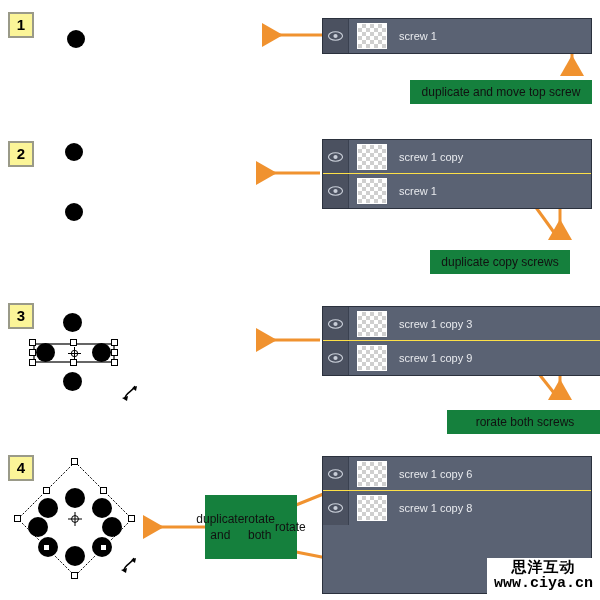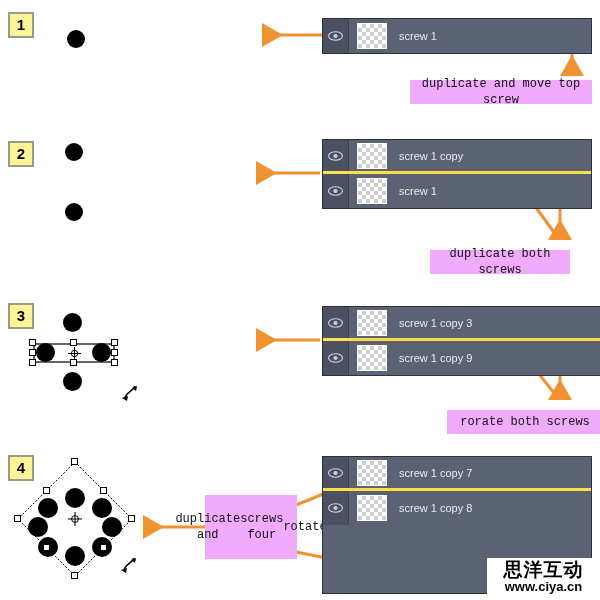--- a/index.html
+++ b/index.html
@@ -40,21 +40,21 @@
     box-sizing:border-box;
     border:1px solid #2b313d;
     background:#5a6273;
   }
   .layer-row{
     position:relative;
     height:34px;
     display:flex;
     align-items:center;
     background:#5a6273;
-    border-bottom:3px solid #fde047;
+    border-bottom:1px solid #fde047;
     box-sizing:border-box;
   }
   .layer-row:last-child{border-bottom:none;}
   .eye-cell{
     width:26px;height:100%;
     background:#4b5160;
     display:flex;align-items:center;justify-content:center;
     flex:0 0 26px;
     border-right:1px solid #3a4150;
     box-sizing:border-box;
@@ -76,24 +76,24 @@
     margin-left:12px;
     color:#e8eaee;
     font-size:11px;
     font-family:"Liberation Sans", sans-serif;
     white-space:nowrap;
   }
 
   
   .callout{
     position:absolute;
-    background:#f0abfc;
+    background:#15803d;
     color:#111;
     font-size:12px;
-    font-family:Liberation Mono, monospace;
+    font-family:Liberation Sans, sans-serif;
     display:flex;
     align-items:center;
     justify-content:center;
     text-align:center;
     box-sizing:border-box;
     line-height:16px;
     padding:2px 6px;
   }
 
   
@@ -111,31 +111,31 @@
 
   
   .watermark{
     position:absolute;
     background:#ffffff;
     text-align:center;
     line-height:1.0;
   }
   .wm-cn{
     color:#000;
-    font-size:19px;
+    font-size:15px;
     font-weight:bold;
     font-family:"DejaVu Sans", sans-serif;
     letter-spacing:1px;
     display:block;
   }
   .wm-url{
     color:#000;
-    font-size:13px;
+    font-size:15px;
     font-weight:bold;
-    font-family:Liberation Sans, sans-serif;
+    font-family:Liberation Mono, monospace;
     display:block;
     margin-top:1px;
   }
 </style>
 </head>
 <body>
 
 <div id="stage">
 
   <svg class="vec" viewBox="0 0 600 600">
@@ -224,21 +224,21 @@
         <svg width="15" height="10" viewBox="0 0 15 10">
           <ellipse cx="7.5" cy="5" rx="7" ry="4.2" fill="none" stroke="#c9ced8" stroke-width="1.1"></ellipse>
           <circle cx="7.5" cy="5" r="2.1" fill="#c9ced8"></circle>
         </svg>
       </div>
       <div class="thumb"></div>
       <div class="layer-name">screw 1</div>
     </div>
   </div>
 
-  <div class="callout" style="left:430px;top:250px;width:140px;height:24px;">duplicate both screws</div>
+  <div class="callout" style="left:430px;top:250px;width:140px;height:24px;">duplicate copy screws</div>
 
   <div class="badge" style="left:8px;top:303px;">3</div>
 
   <div class="dot" style="left:63px;top:313px;width:19px;height:19px;"></div>
   <div class="dot" style="left:63px;top:372px;width:19px;height:19px;"></div>
 
   <div class="dot" style="left:36px;top:343px;width:19px;height:19px;"></div>
   <div class="dot" style="left:92px;top:343px;width:19px;height:19px;"></div>
 
   <div class="tbox" style="left:33px;top:343px;width:82px;height:20px;">
@@ -322,34 +322,34 @@
   </div>
 
   <svg width="22" height="22" viewBox="0 0 22 22" style="position:absolute;left:120px;top:554px;">
     <path d="M4 17 C4 10, 12 10, 14 4" fill="none" stroke="#000" stroke-width="1.6"></path>
     <polygon points="1,16 7,14 6,19" fill="#000"></polygon>
     <polygon points="11,6 16,4 15,9" fill="#000"></polygon>
   </svg>
 
   <div class="callout" style="left:205px;top:495px;width:92px;height:64px;flex-direction:row;">
     <span>duplicate and</span>
-    <span>screws four</span>
+    <span>rotate both</span>
     <span>rotate</span>
   </div>
 
   <div class="panel" style="left:322px;top:456px;width:270px;height:138px;">
     <div class="layer-row">
       <div class="eye-cell">
         <svg width="15" height="10" viewBox="0 0 15 10">
           <ellipse cx="7.5" cy="5" rx="7" ry="4.2" fill="none" stroke="#c9ced8" stroke-width="1.1"></ellipse>
           <circle cx="7.5" cy="5" r="2.1" fill="#c9ced8"></circle>
         </svg>
       </div>
       <div class="thumb"></div>
-      <div class="layer-name">screw 1 copy 7</div>
+      <div class="layer-name">screw 1 copy 6</div>
     </div>
     <div class="layer-row">
       <div class="eye-cell">
         <svg width="15" height="10" viewBox="0 0 15 10">
           <ellipse cx="7.5" cy="5" rx="7" ry="4.2" fill="none" stroke="#c9ced8" stroke-width="1.1"></ellipse>
           <circle cx="7.5" cy="5" r="2.1" fill="#c9ced8"></circle>
         </svg>
       </div>
       <div class="thumb"></div>
       <div class="layer-name">screw 1 copy 8</div>

